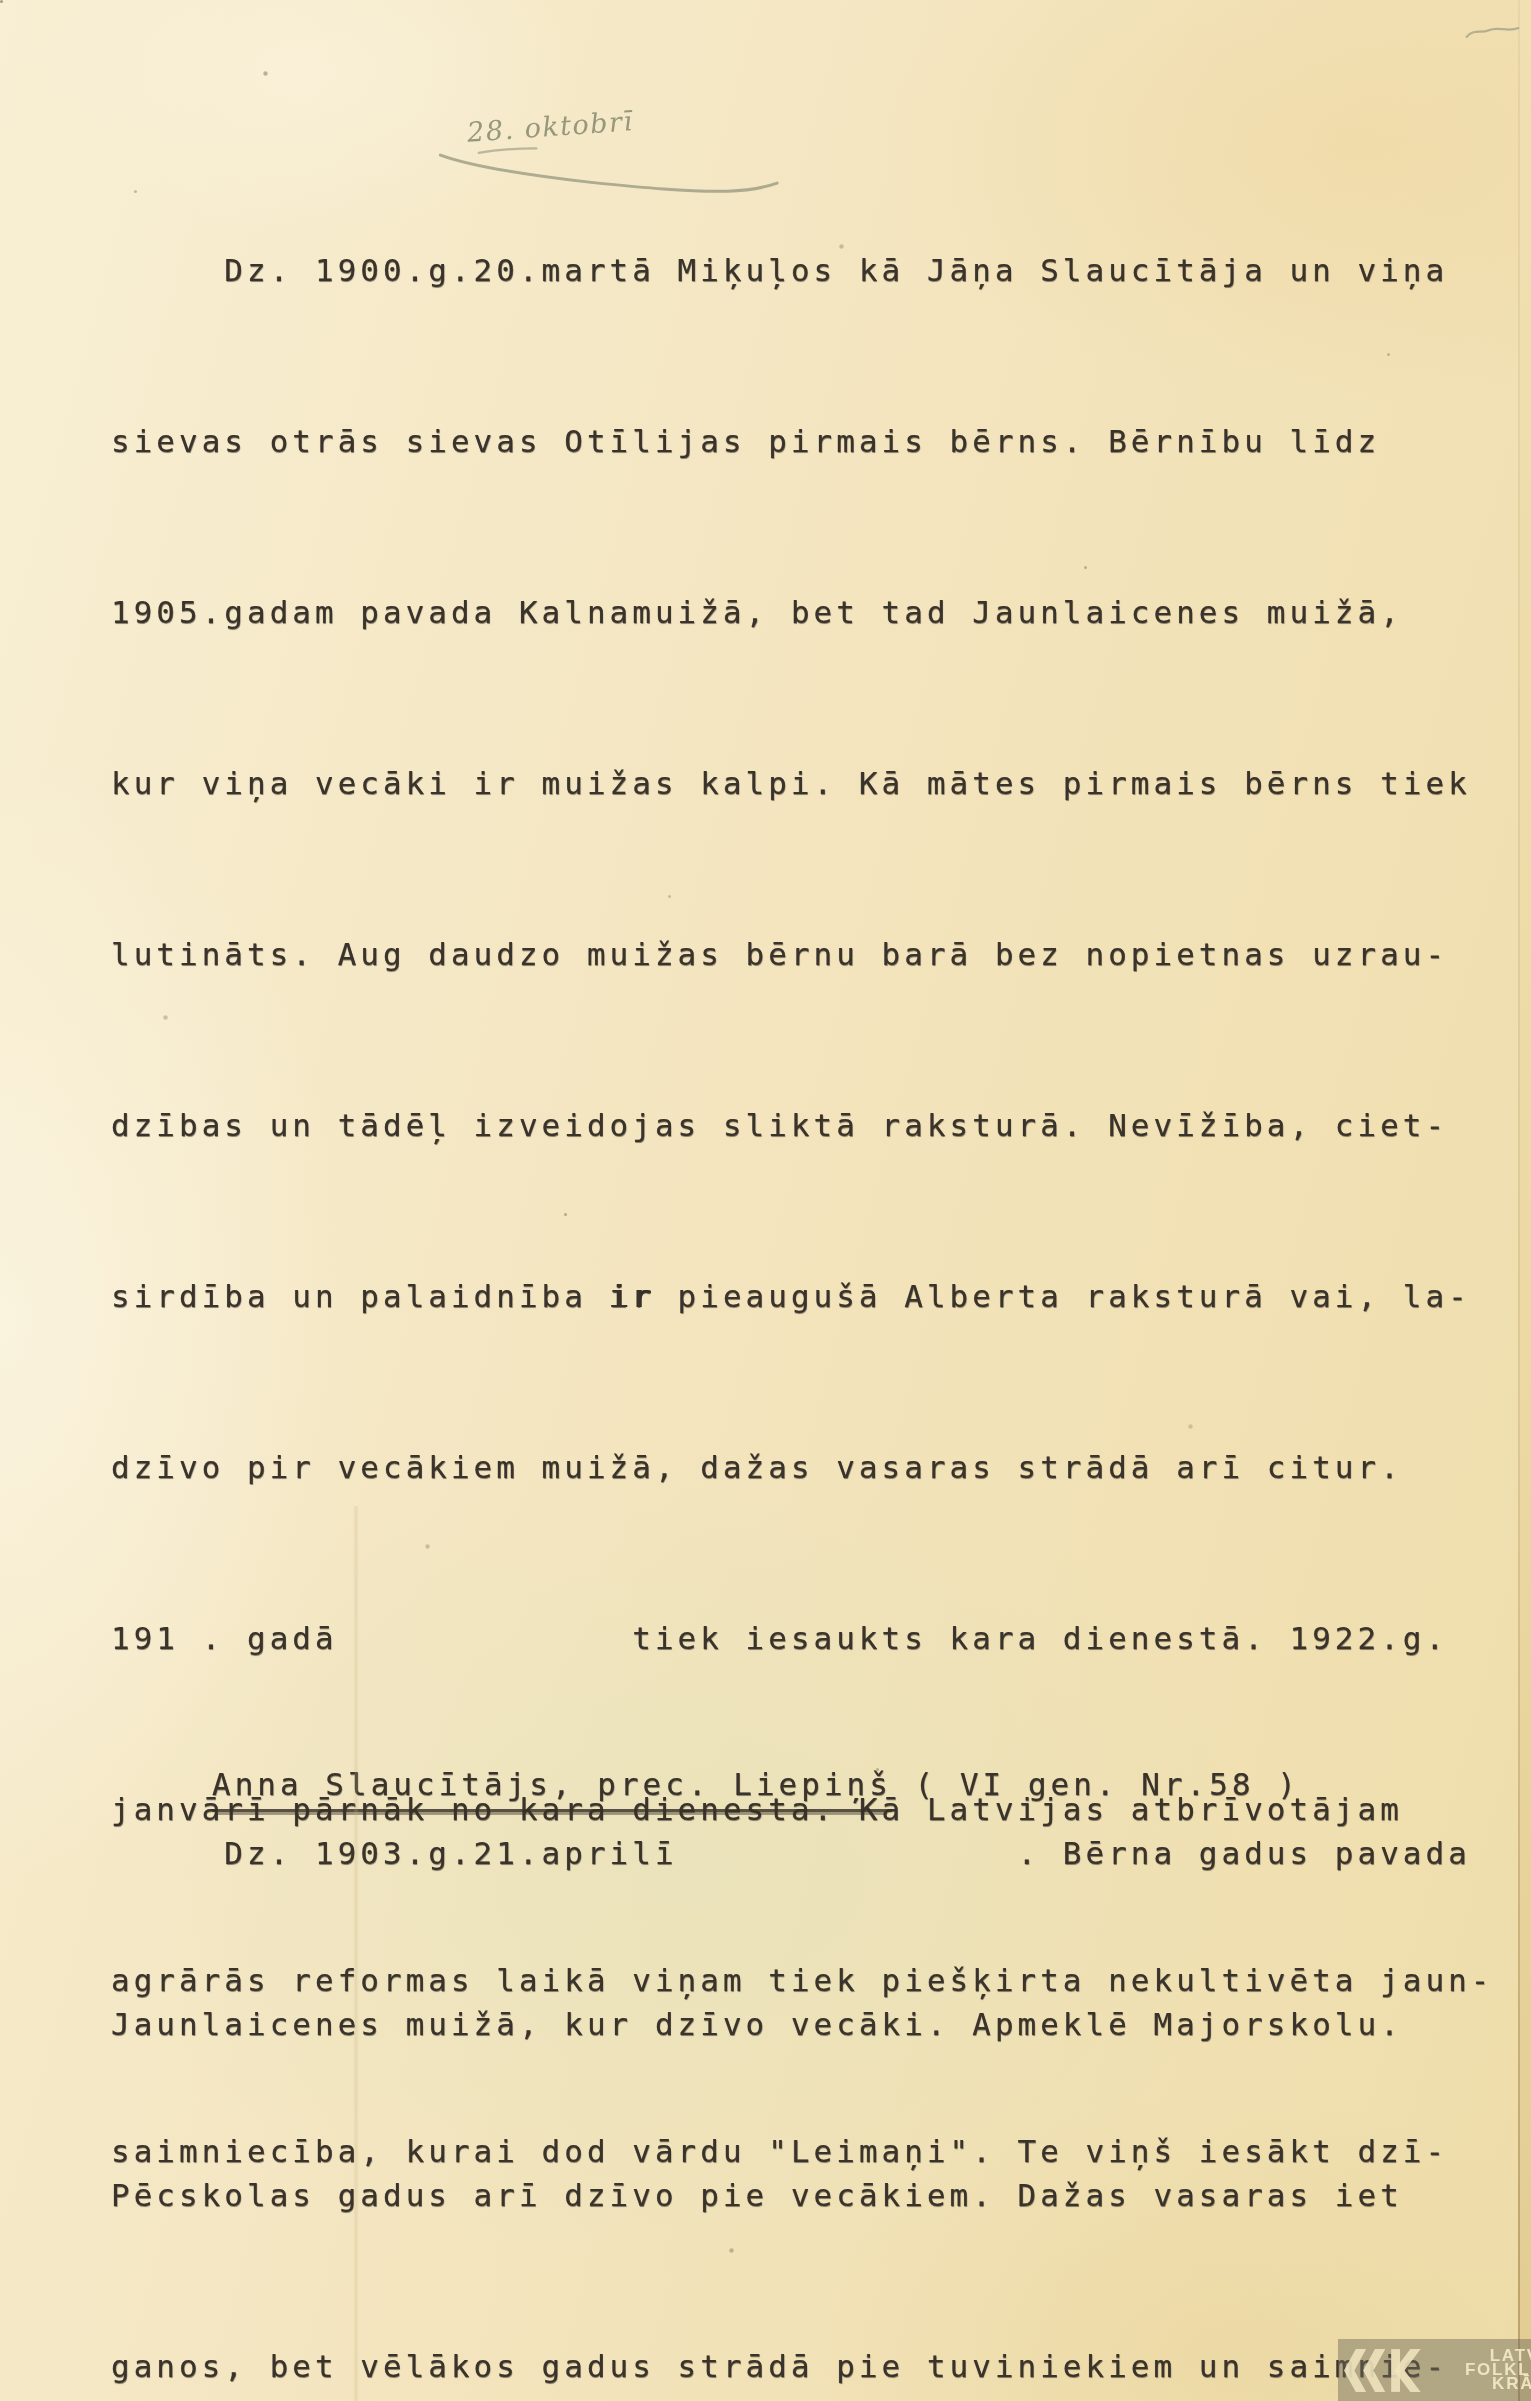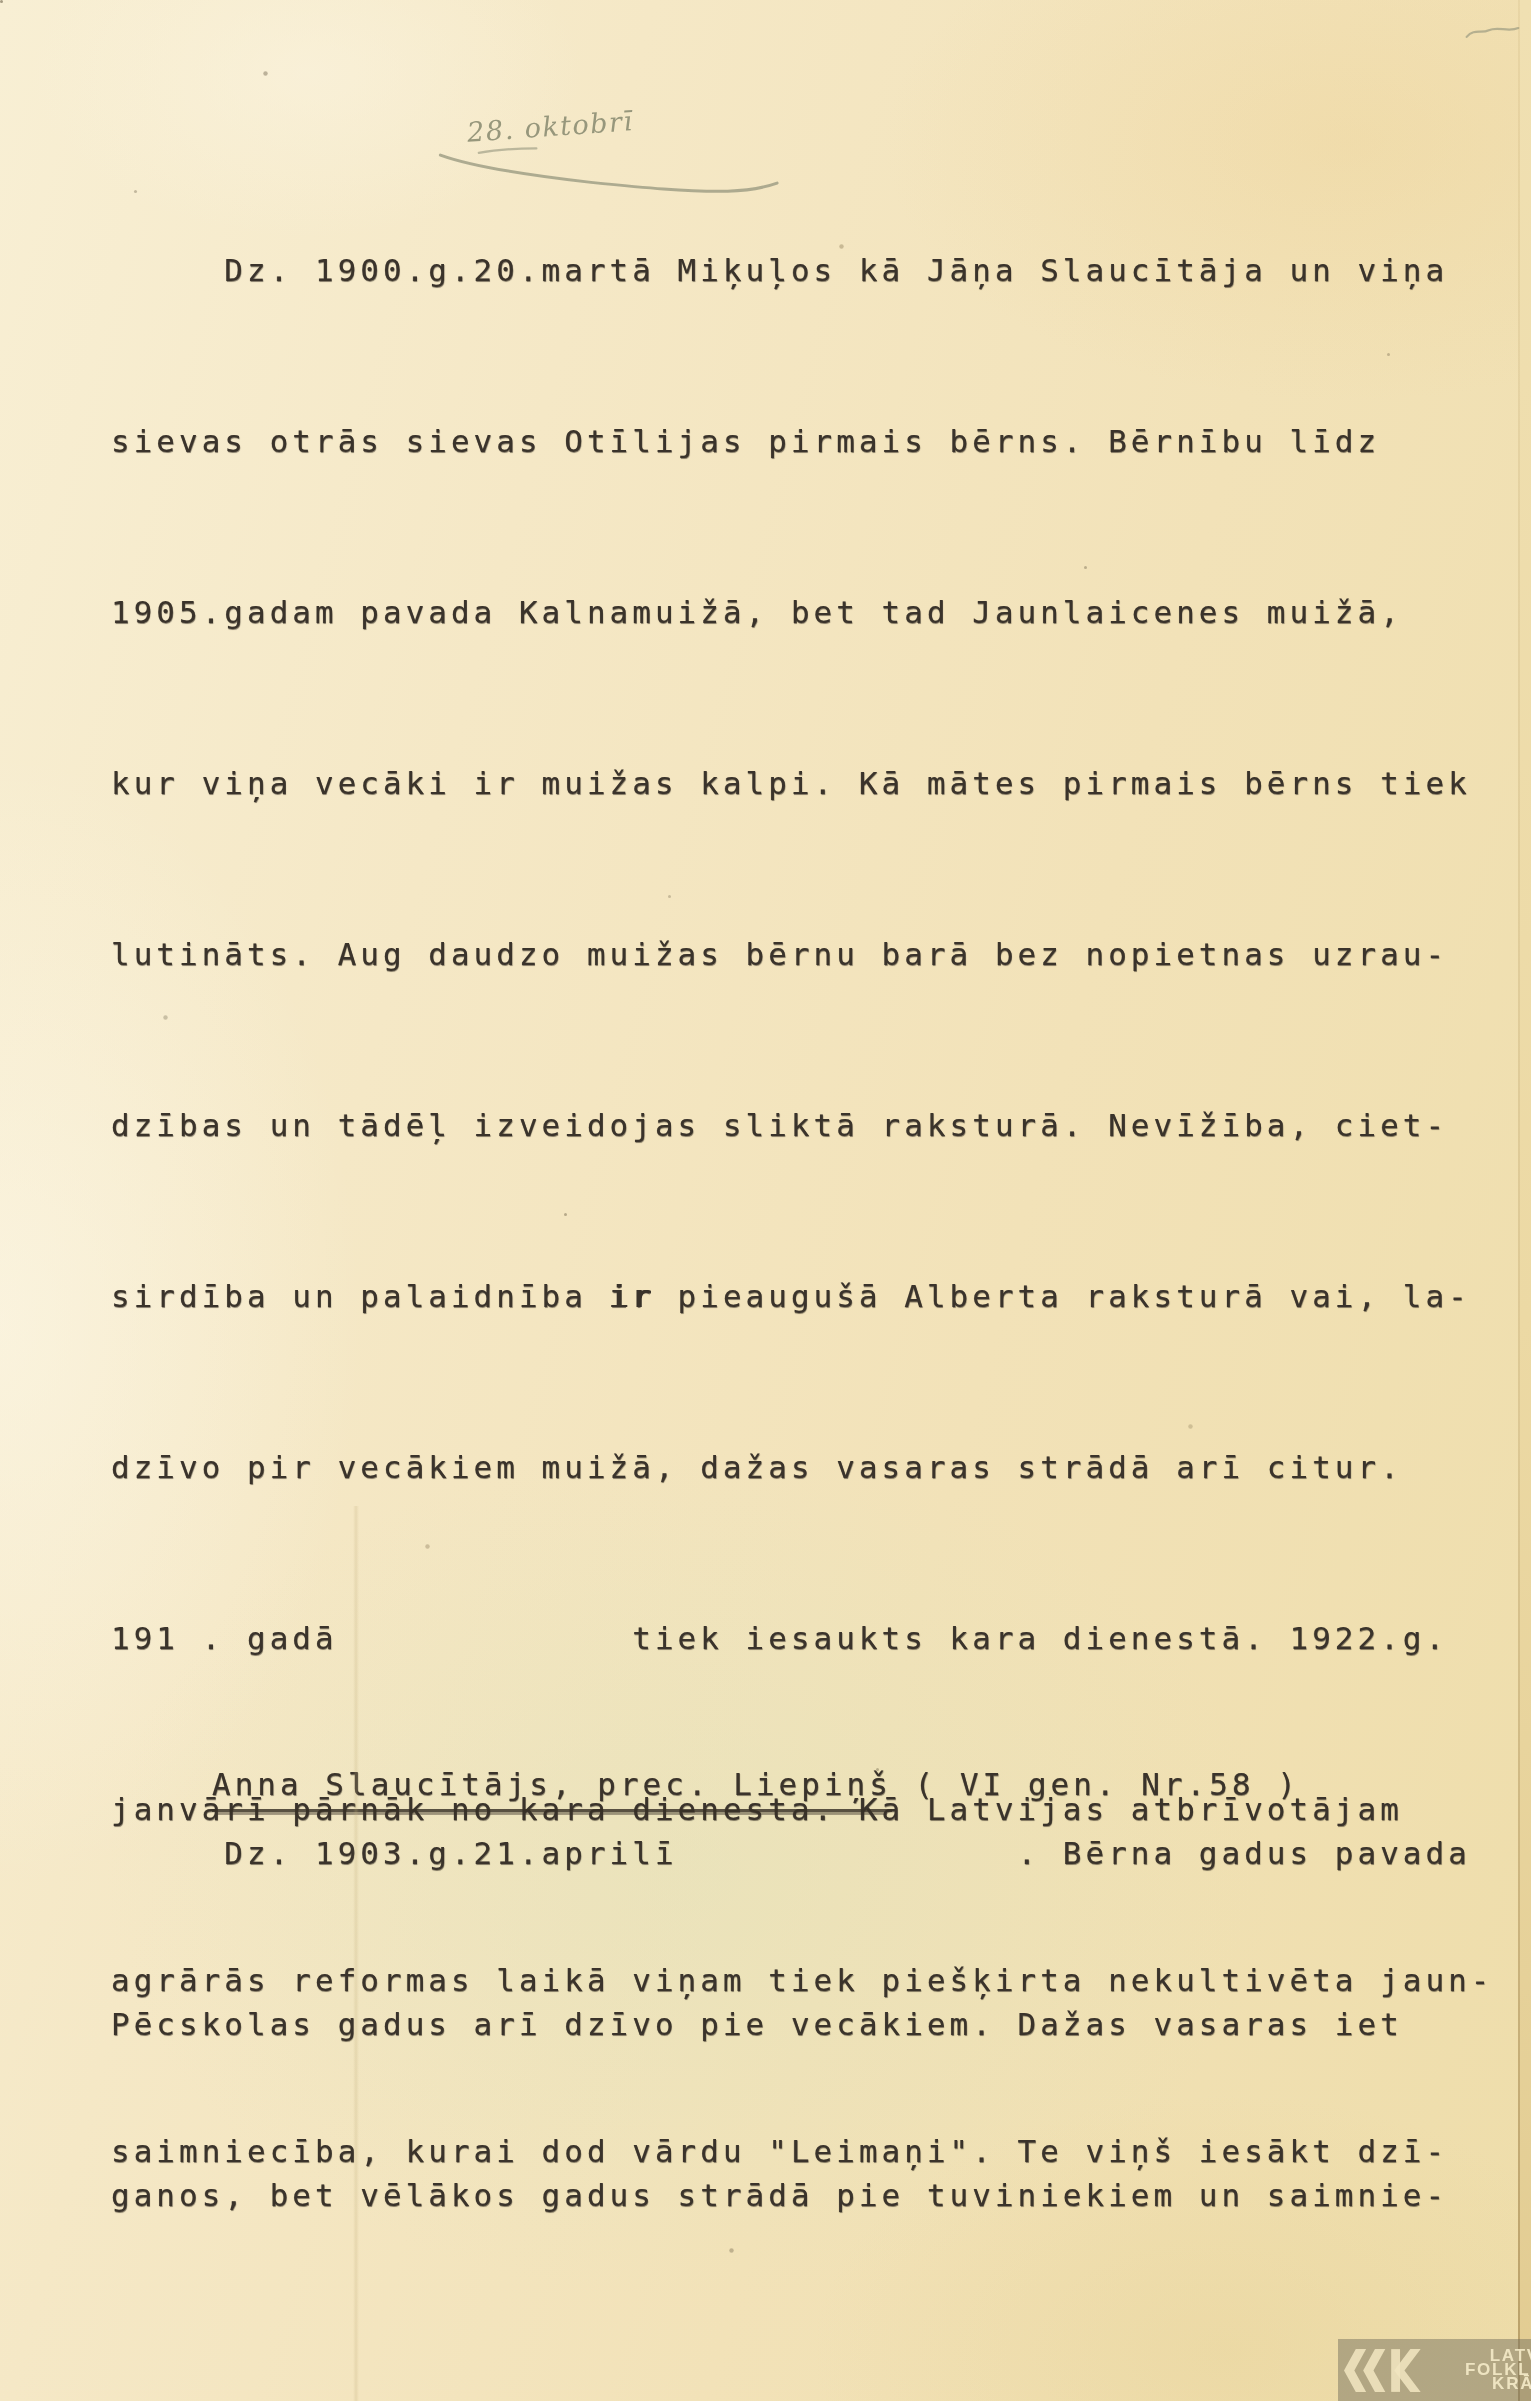--- a/index.html
+++ b/index.html
@@ -127,20 +127,21 @@
     
     
   </div>
 
   <div class="typed" style="left:212px;top:1642px;">
     <div><span class="tname">Anna Slaucītājs, prec. Liepiņš</span><span> ( VI gen. Nr.58 )</span></div>
   </div>
 
   <div class="typed" style="left:111px;top:1711px;">
     <div>     Dz. 1903.g.21.aprilī               . Bērna gadus pavada</div>
+    <div>Jaunlaicenes muižā, kur dzīvo vecāki. Apmeklē Majorskolu.</div>
     <div>Pēcskolas gadus arī dzīvo pie vecākiem. Dažas vasaras iet</div>
     <div>ganos, bet vēlākos gadus strādā pie tuviniekiem un saimnie-</div>
     
     
     
     
     
     
     
     

